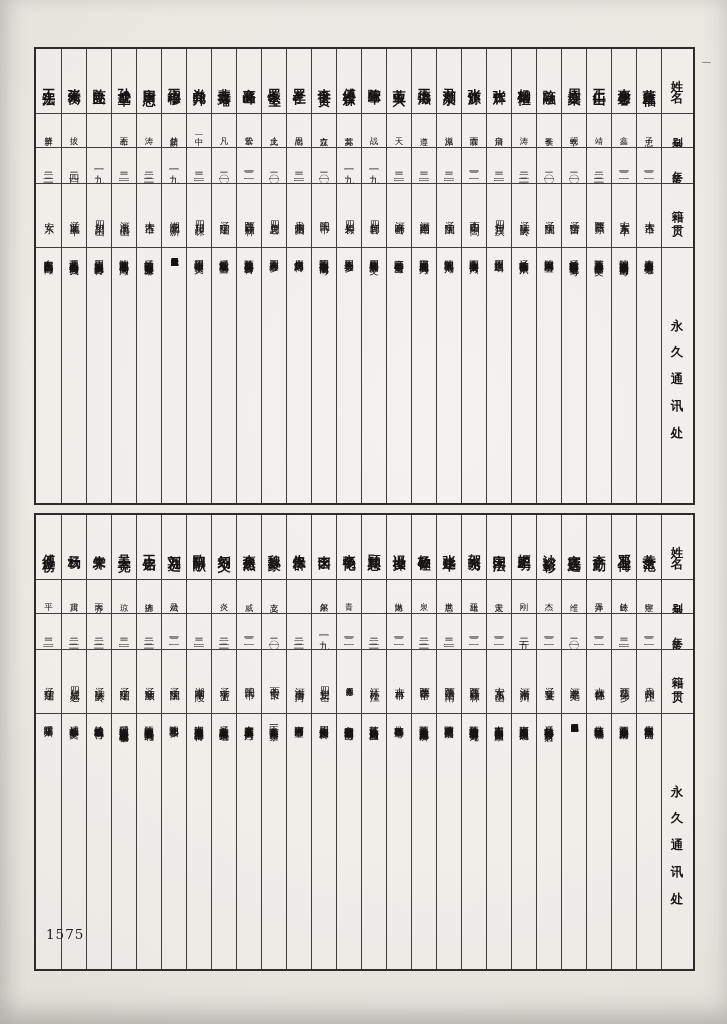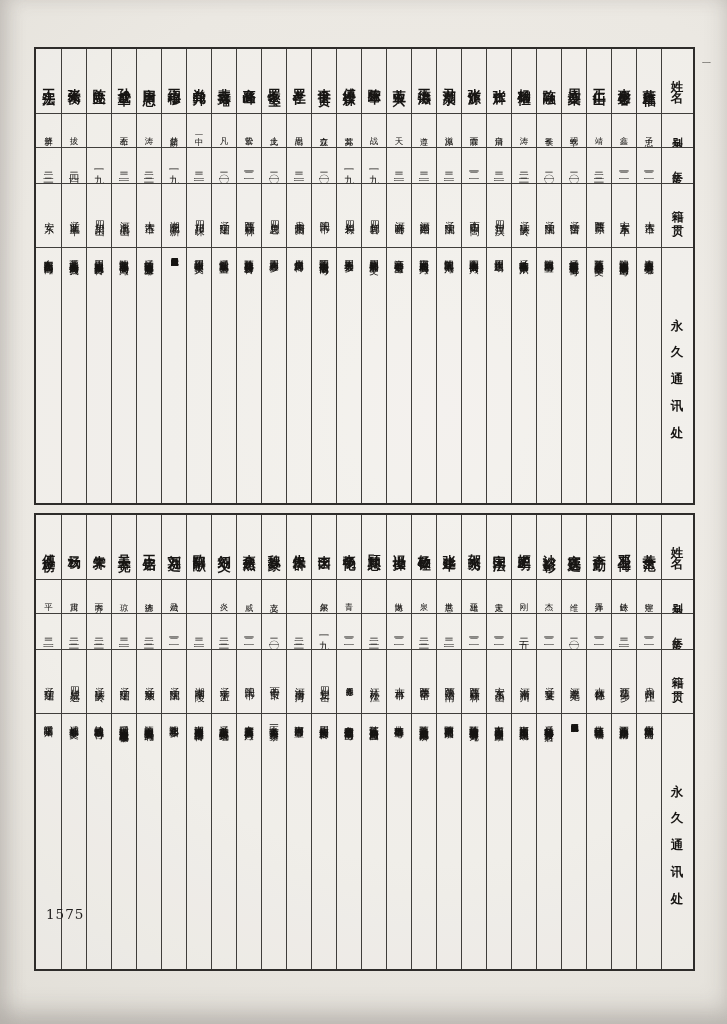--- a/index.html
+++ b/index.html
@@ -40,21 +40,21 @@
   .c-origin span{font-size:10px;letter-spacing:1.5px;}
   .c-addr span{font-size:9.5px;letter-spacing:.5px;}
   .c-origin span.sm,.c-addr span.sm{font-size:7.5px;letter-spacing:0;line-height:1.1;}
   .header .c-name span{font-size:12.5px;letter-spacing:11px;}
   .header .c-alias span{font-size:10.5px;letter-spacing:2px;font-weight:700;}
   .header .c-age span{font-size:10.5px;letter-spacing:3px;font-weight:700;}
   .header .c-origin span{font-size:12px;letter-spacing:15px;}
   .header .c-addr{align-items:center;padding-top:0;}
   .header .c-addr span{font-size:12.5px;letter-spacing:27px;}
   .page-number{
-    position:absolute;left:46px;top:906px;font-size:13.5px;letter-spacing:1px;
+    position:absolute;left:46px;top:926px;font-size:13.5px;letter-spacing:1px;
     font-family:"DejaVu Serif","Liberation Serif",serif;color:#23211f;
   }
   .margin-marker{
     position:absolute;right:16px;top:57px;font-size:9px;color:#3a3835;
   }
 </style>
 </head>
 <body>
 
 <div class="page">

